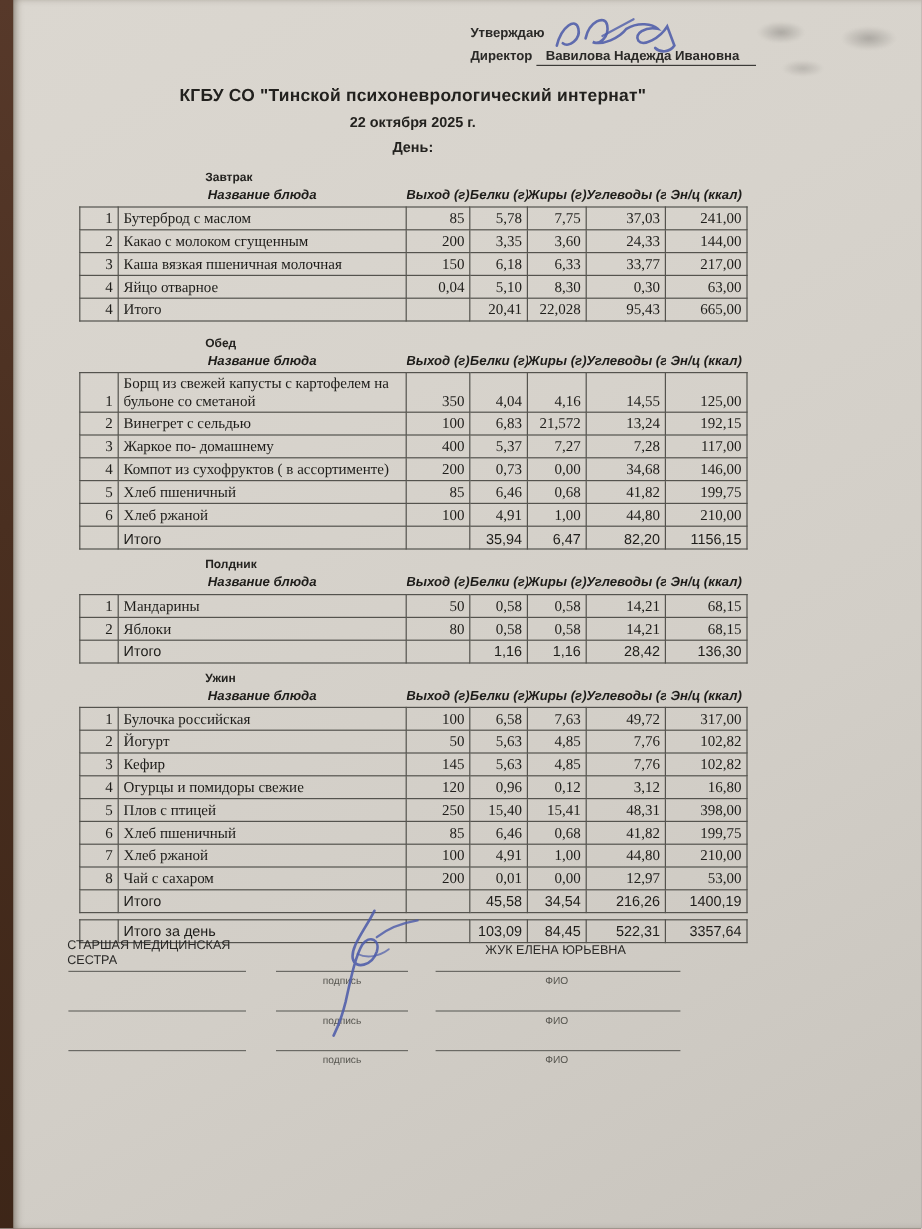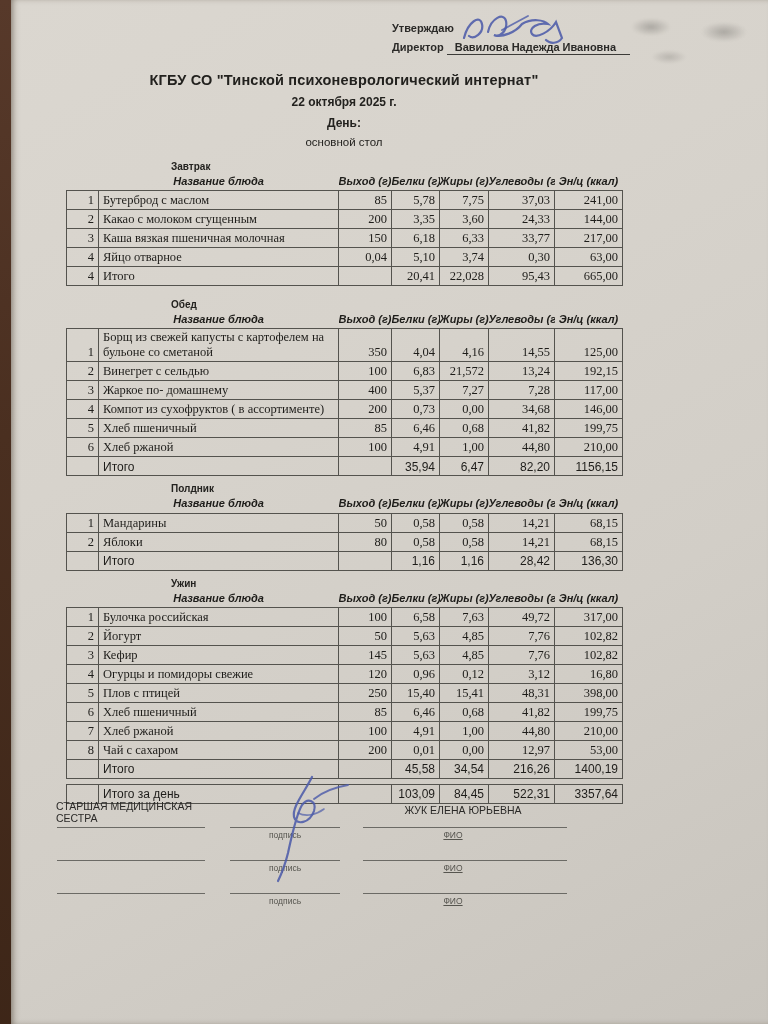--- a/index.html
+++ b/index.html
@@ -45,21 +45,21 @@
   
   .footer { position:relative; height:160px; margin-top:1px; }
   .pos-label { position:absolute; left:-10px; top:-5px; width:150px; font-size:10.5px; line-height:1.15; color:#2a2927; }
   .fio-name { position:absolute; left:297px; top:-1px; width:200px; text-align:center; font-size:10.5px; color:#2a2927; }
   .sline { position:absolute; border-bottom:1.4px solid #6b6a65; }
   .sl-left { left:-9px; width:148px; }
   .sl-mid { left:164px; width:110px; }
   .sl-right { left:297px; width:204px; }
   .under-label { position:absolute; font-size:8.5px; color:#56554f; text-align:center; }
   .ul-mid { left:164px; width:110px; }
-  .ul-right { left:285px; width:204px;text-decoration:underline; }
+  .ul-right { left:296px; width:204px; }
   .sig-bottom { position:absolute; left:188px; top:-32px; }
 </style>
 </head>
 <body>
 
 <div class="photo">
   <div class="paper">
     <div class="smudge" style="left:620px;top:18px;width:40px;height:18px;"></div>
     <div class="smudge" style="left:690px;top:22px;width:46px;height:20px;"></div>
     <div class="smudge" style="left:640px;top:50px;width:36px;height:14px;opacity:.7;"></div>
@@ -74,21 +74,20 @@
         </div>
         <svg class="sig-top" width="118" height="42" viewBox="0 0 118 42">
           <path d="M6 30 C10 14 22 6 24 16 C26 25 16 32 11 28 M30 24 C33 10 46 4 48 13 C50 23 41 30 36 27 C44 30 58 24 64 16 C74 10 86 12 90 16 C80 14 70 20 74 26 C78 31 92 24 98 14 L104 30 C100 36 92 36 88 32" fill="none" stroke="#4d5caa" stroke-width="2.2" stroke-linecap="round" opacity=".88"></path>
           <path d="M44 22 L70 8" fill="none" stroke="#4d5caa" stroke-width="1.8" stroke-linecap="round" opacity=".8"></path>
         </svg>
       </div>
 
       <div class="org-title">КГБУ СО "Тинской психоневрологический интернат"</div>
       <div class="doc-date">22 октября 2025 г.</div>
       <div class="day-label">День:</div>
-      <div class="day-value">основной стол</div>
 
       <section>
         <h3 class="meal-title">Завтрак</h3>
         <table class="menu">
             <colgroup>
               <col style="width: 32px;">
               <col style="width: 240px;">
               <col style="width: 53px;">
               <col style="width: 48px;">
               <col style="width: 49px;">
@@ -130,21 +129,21 @@
                 <td class="c-val">6,18</td>
                 <td class="c-val">6,33</td>
                 <td class="c-val">33,77</td>
                 <td class="c-val">217,00</td>
               </tr>
               <tr>
                 <td class="c-num">4</td>
                 <td class="c-name">Яйцо отварное</td>
                 <td class="c-val">0,04</td>
                 <td class="c-val">5,10</td>
-                <td class="c-val">3,74</td>
+                <td class="c-val">8,30</td>
                 <td class="c-val">0,30</td>
                 <td class="c-val">63,00</td>
               </tr>
               <tr class="total serif">
                 <td class="c-num">4</td>
                 <td class="c-name">Итого</td>
                 <td class="c-val"></td>
                 <td class="c-val">20,41</td>
                 <td class="c-val">22,028</td>
                 <td class="c-val">95,43</td>

